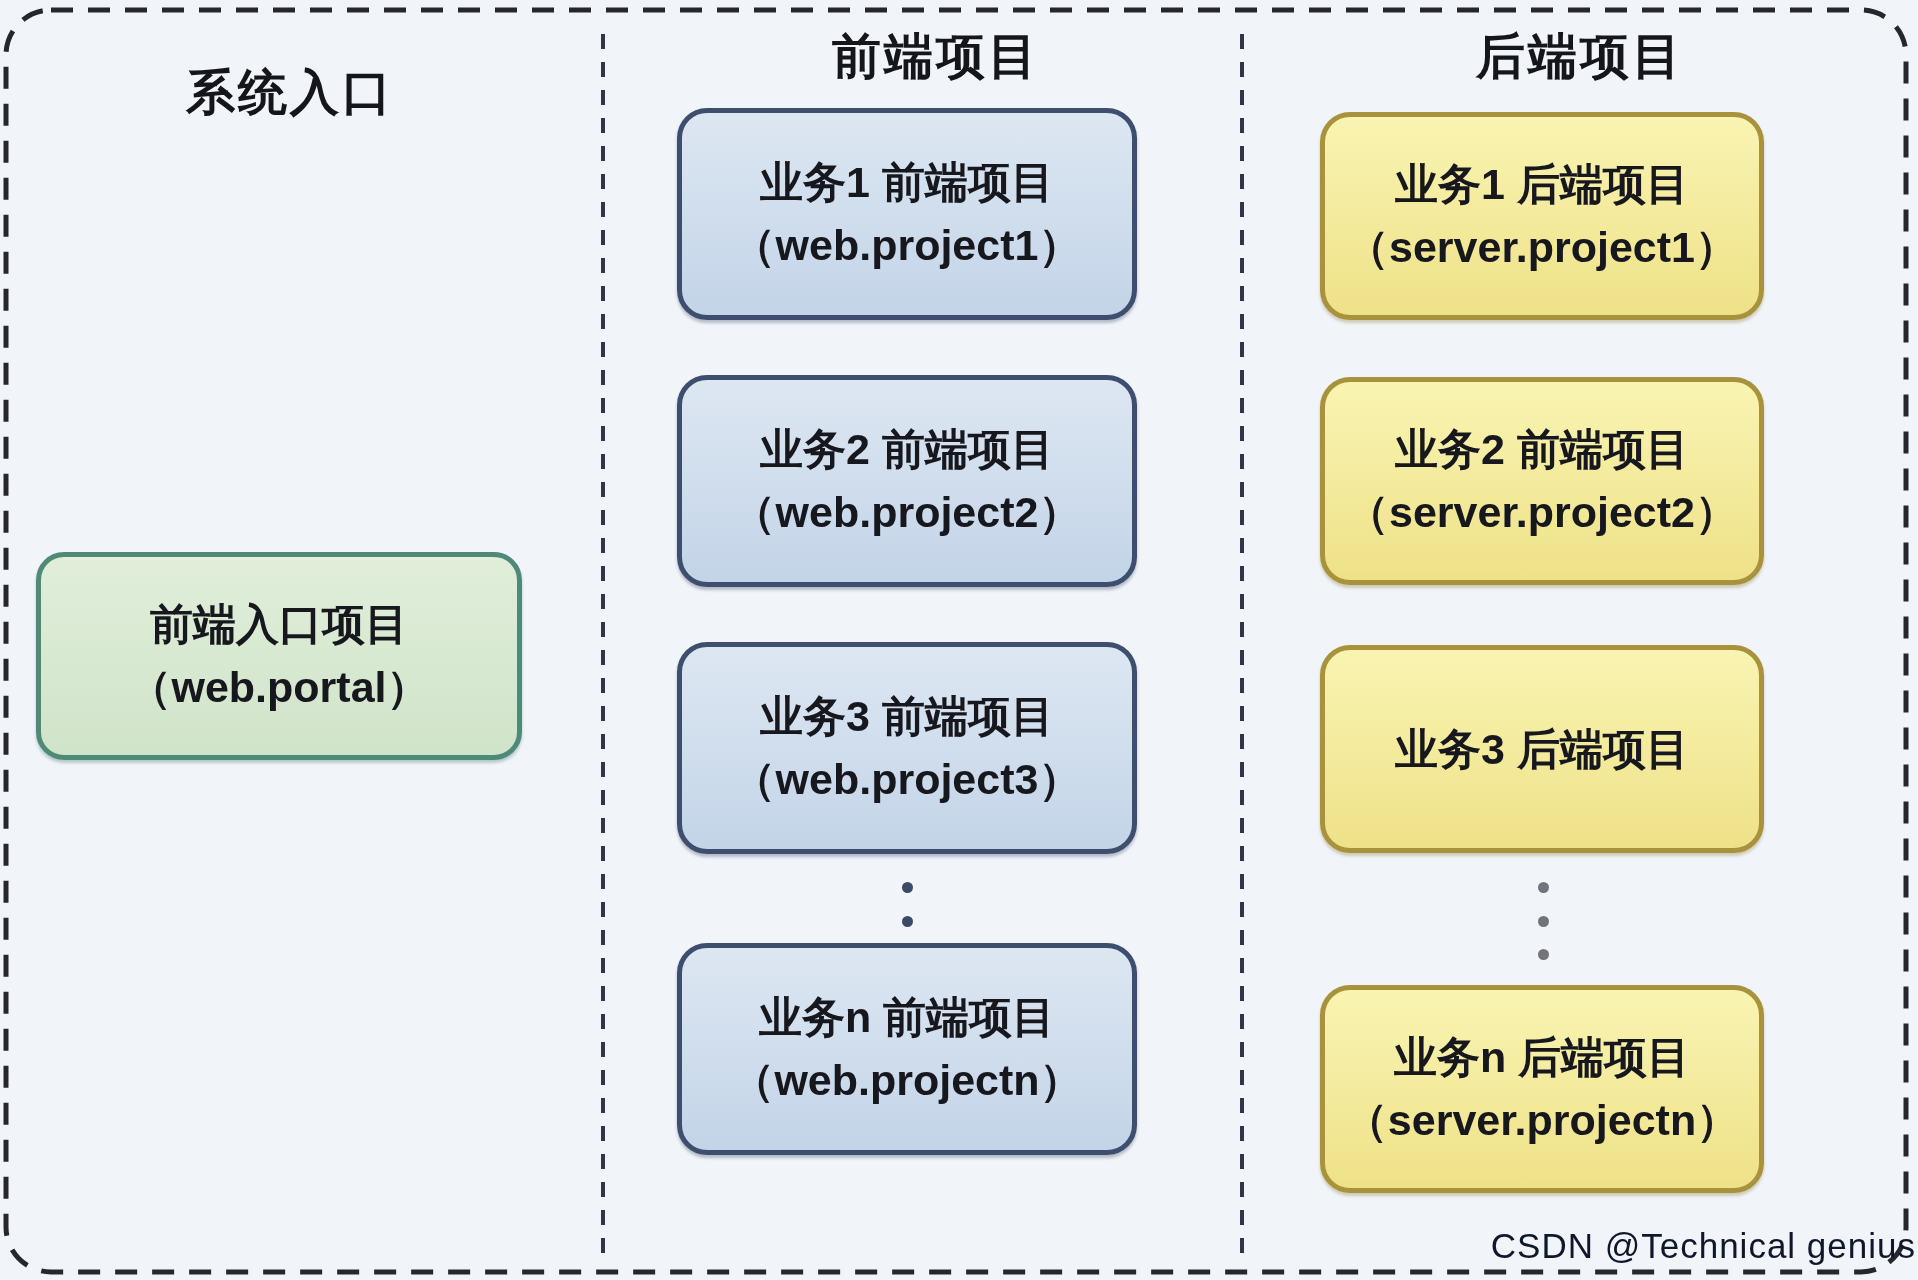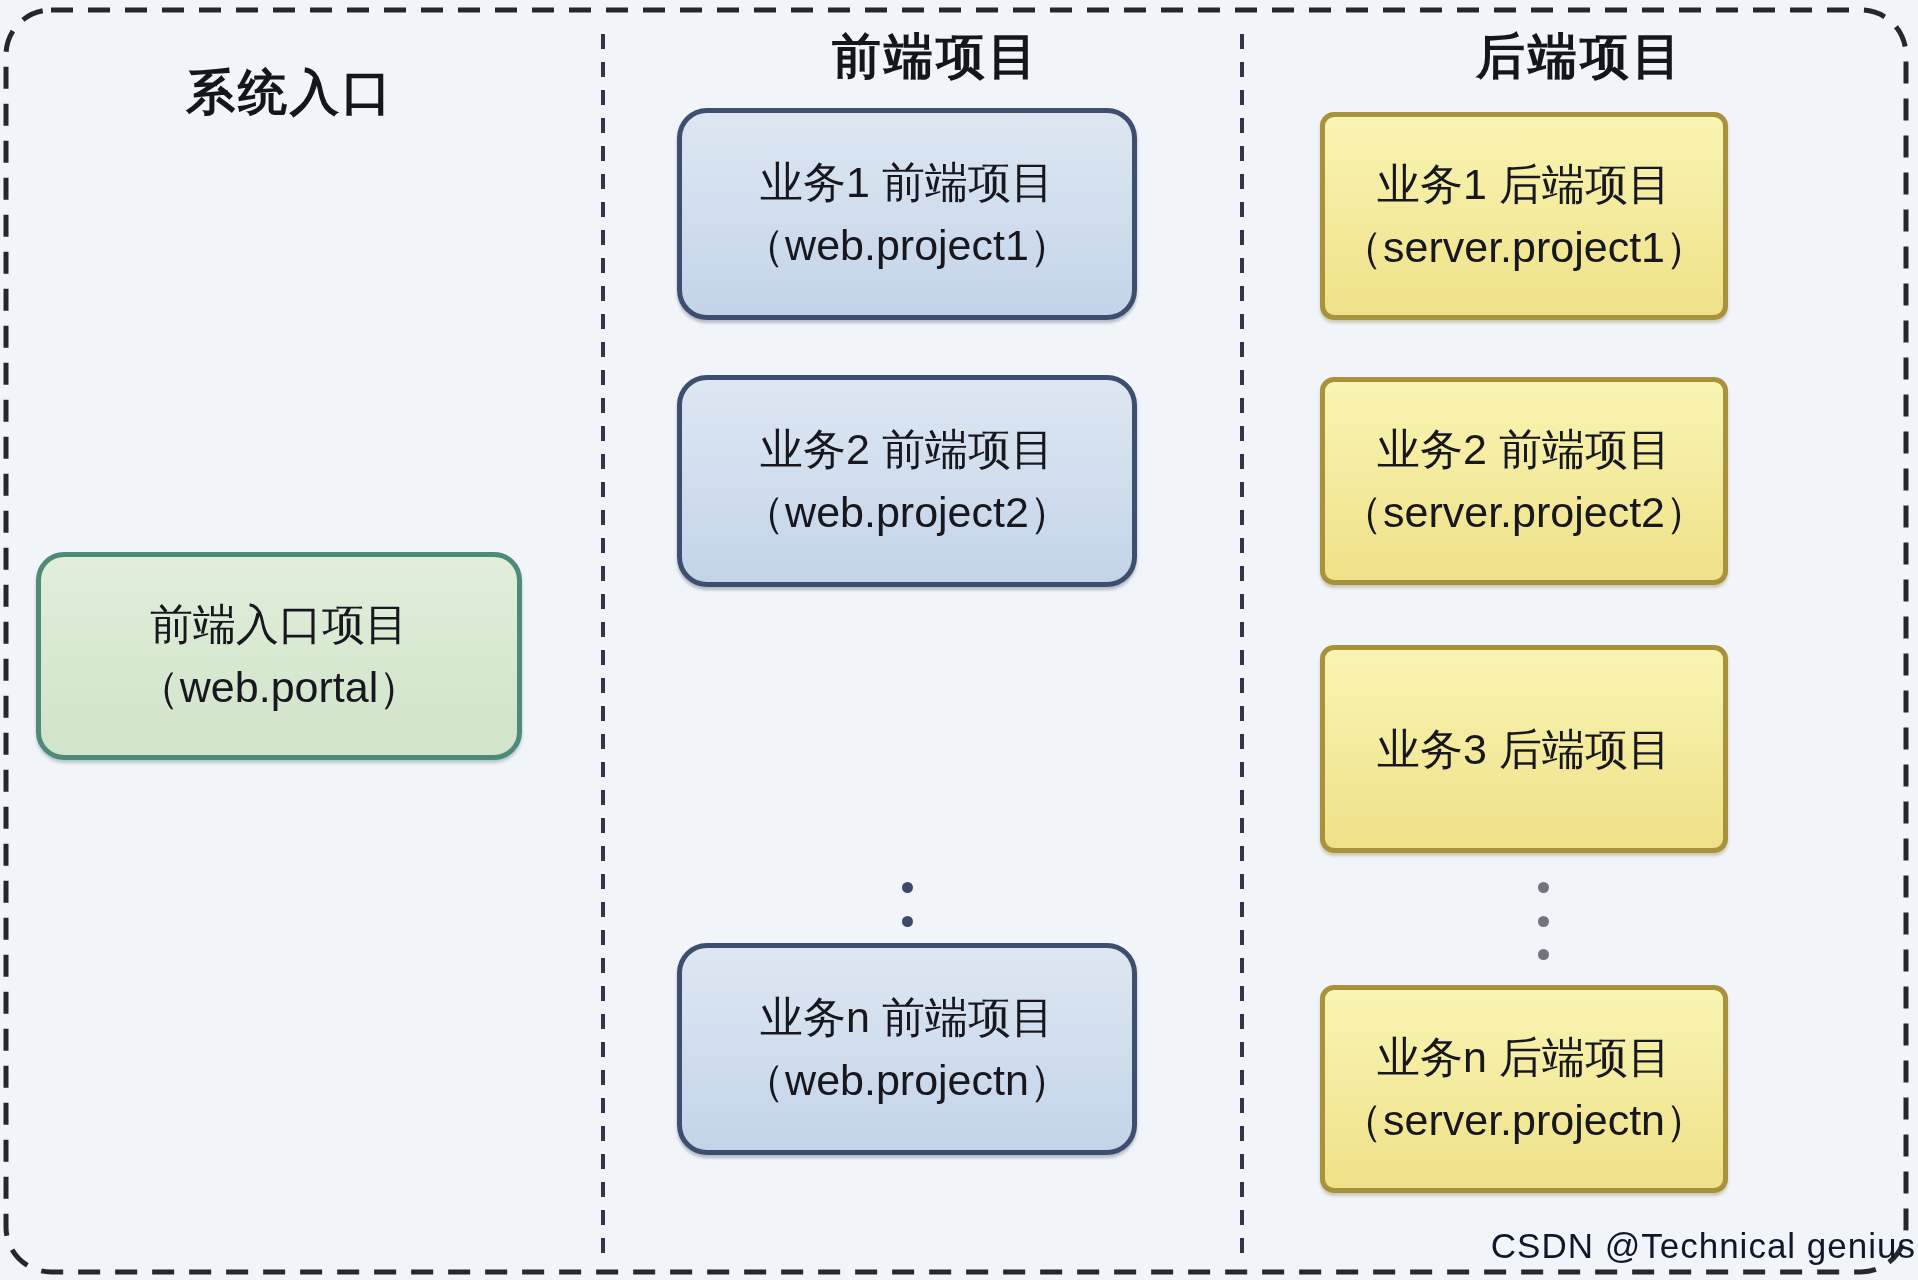--- a/index.html
+++ b/index.html
@@ -32,21 +32,21 @@
   .h-backend  { left: 1370px;}
 
   .node {
     position: absolute;
     display: flex;
     flex-direction: column;
     align-items: center;
     justify-content: center;
     gap: 12px;
     text-align: center;
-    font-weight: 400;
+    font-weight: 700;
     color: #17171e;
     white-space: nowrap;
   }
   .node .l1, .node .l2 { font-size: 43px; line-height: 1.18; }
 
   .green {
     left: 36px; top: 552px; width: 486px; height: 208px;
     background: linear-gradient(180deg, #e0eeda 0%, #d0e4c9 100%);
     border: 5px solid #4f8a79;
     border-radius: 28px;
@@ -59,24 +59,24 @@
     border: 5px solid #3d4e6e;
     border-radius: 30px;
     box-shadow: 0 3px 3px rgba(40, 60, 90, 0.30);
   }
   .blue.r0 { top: 108px; }
   .blue.r1 { top: 375px; }
   .blue.r2 { top: 642px; }
   .blue.r3 { top: 943px; }
 
   .yellow {
-    left: 1320px; width: 408px; height: 208px;
+    left: 1320px; width: 444px; height: 208px;
     background: linear-gradient(180deg, #f9f4b2 0%, #eee188 100%);
     border: 5px solid #a8923c;
-    border-radius: 14px;
+    border-radius: 30px;
     box-shadow: 0 3px 3px rgba(130, 108, 35, 0.30);
   }
   .yellow.r0 { top: 112px; }
   .yellow.r1 { top: 377px; }
   .yellow.r2 { top: 645px; gap: 16px; }
   .yellow.r3 { top: 985px; }
 
   .dots {
     position: absolute;
     top: 882px;
@@ -125,20 +125,24 @@
   </div>
 
   <div class="node blue r0">
     <div class="l1">业务1 前端项目</div>
     <div class="l2">（web.project1）</div>
   </div>
   <div class="node blue r1">
     <div class="l1">业务2 前端项目</div>
     <div class="l2">（web.project2）</div>
   </div>
+  <div class="node blue r2">
+    <div class="l1">业务3 前端项目</div>
+    <div class="l2">（web.project3）</div>
+  </div>
   <div class="dots dots-frontend">
     <div class="dot"></div>
     <div class="dot"></div>
     <div class="dot"></div>
   </div>
   <div class="node blue r3">
     <div class="l1">业务n 前端项目</div>
     <div class="l2">（web.projectn）</div>
   </div>
 

